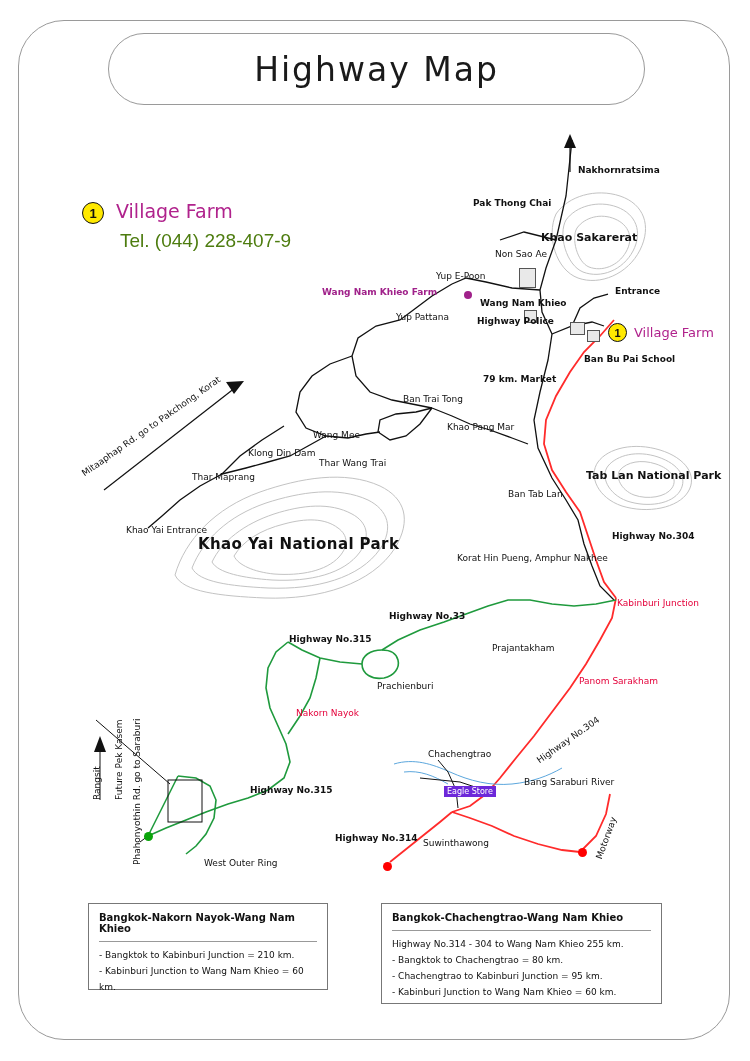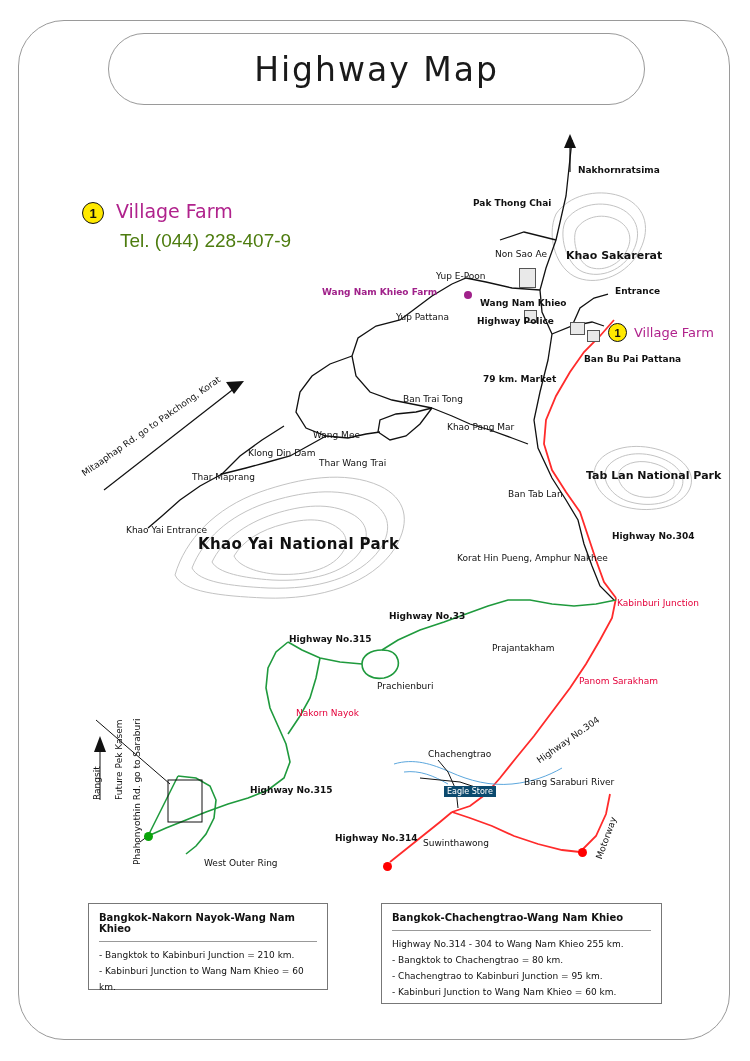--- a/index.html
+++ b/index.html
@@ -145,21 +145,21 @@
   .dot-green { background: #0aa50a; width: 9px; height: 9px; }
   .dot-purple { background: #a0218a; width: 8px; height: 8px; }
   .sq {
     position: absolute;
     background: #e9e9e9;
     border: 1px solid #555;
   }
   .eagle-store {
     position: absolute;
     left: 444px; top: 786px;
-    background: #0c4a6e;
+    background: #6d28d9;
     color: #fff;
     font-size: 8px;
     padding: 1px 3px;
     font-family: "DejaVu Sans", sans-serif;
   }
   svg { position: absolute; left: 0; top: 0; }
 </style>
 </head>
 <body>
 
@@ -268,29 +268,29 @@
   <div class="sq" style="left:587px; top:330px; width:11px; height:10px;"></div>
   <div class="dot dot-purple" style="left:464px; top:291px;"></div>
   <div class="dot dot-red" style="left:383px; top:862px;"></div>
   <div class="dot dot-red" style="left:578px; top:848px;"></div>
   <div class="dot dot-green" style="left:144px; top:832px;"></div>
   <div class="eagle-store">Eagle Store</div>
 
   <div id="labels">
       <div class="lbl b" style="left: 578px; top: 165px;">Nakhornratsima</div>
       <div class="lbl b" style="left: 473px; top: 198px;">Pak Thong Chai</div>
-      <div class="lbl big" style="left: 566px; top: 231px; margin-top: 18px;">Khao Sakarerat</div>
+      <div class="lbl big" style="left: 541px; top: 231px;">Khao Sakarerat</div>
       <div class="lbl " style="left: 495px; top: 249px;">Non Sao Ae</div>
       <div class="lbl " style="left: 436px; top: 271px;">Yup E-Poon</div>
       <div class="lbl b purple" style="left: 322px; top: 287px;">Wang Nam Khieo Farm</div>
       <div class="lbl b" style="left: 480px; top: 298px;">Wang Nam Khieo</div>
       <div class="lbl b" style="left: 615px; top: 286px;">Entrance</div>
       <div class="lbl b" style="left: 477px; top: 316px;">Highway Police</div>
       <div class="lbl " style="left: 396px; top: 312px;">Yup Pattana</div>
-      <div class="lbl b" style="left: 584px; top: 354px;">Ban Bu Pai Pattana</div>
+      <div class="lbl b" style="left: 584px; top: 354px;">Ban Bu Pai School</div>
       <div class="lbl b" style="left: 483px; top: 374px;">79 km. Market</div>
       <div class="lbl " style="left: 403px; top: 394px;">Ban Trai Tong</div>
       <div class="lbl " style="left: 447px; top: 422px;">Khao Pang Mar</div>
       <div class="lbl " style="left: 313px; top: 430px;">Wang Mee</div>
       <div class="lbl " style="left: 248px; top: 448px;">Klong Din Dam</div>
       <div class="lbl " style="left: 319px; top: 458px;">Thar Wang Trai</div>
       <div class="lbl big" style="left: 586px; top: 469px;">Tab Lan National Park</div>
       <div class="lbl " style="left: 192px; top: 472px;">Thar Maprang</div>
       <div class="lbl " style="left: 508px; top: 489px;">Ban Tab Lan</div>
       <div class="lbl " style="left: 126px; top: 525px;">Khao Yai Entrance</div>

